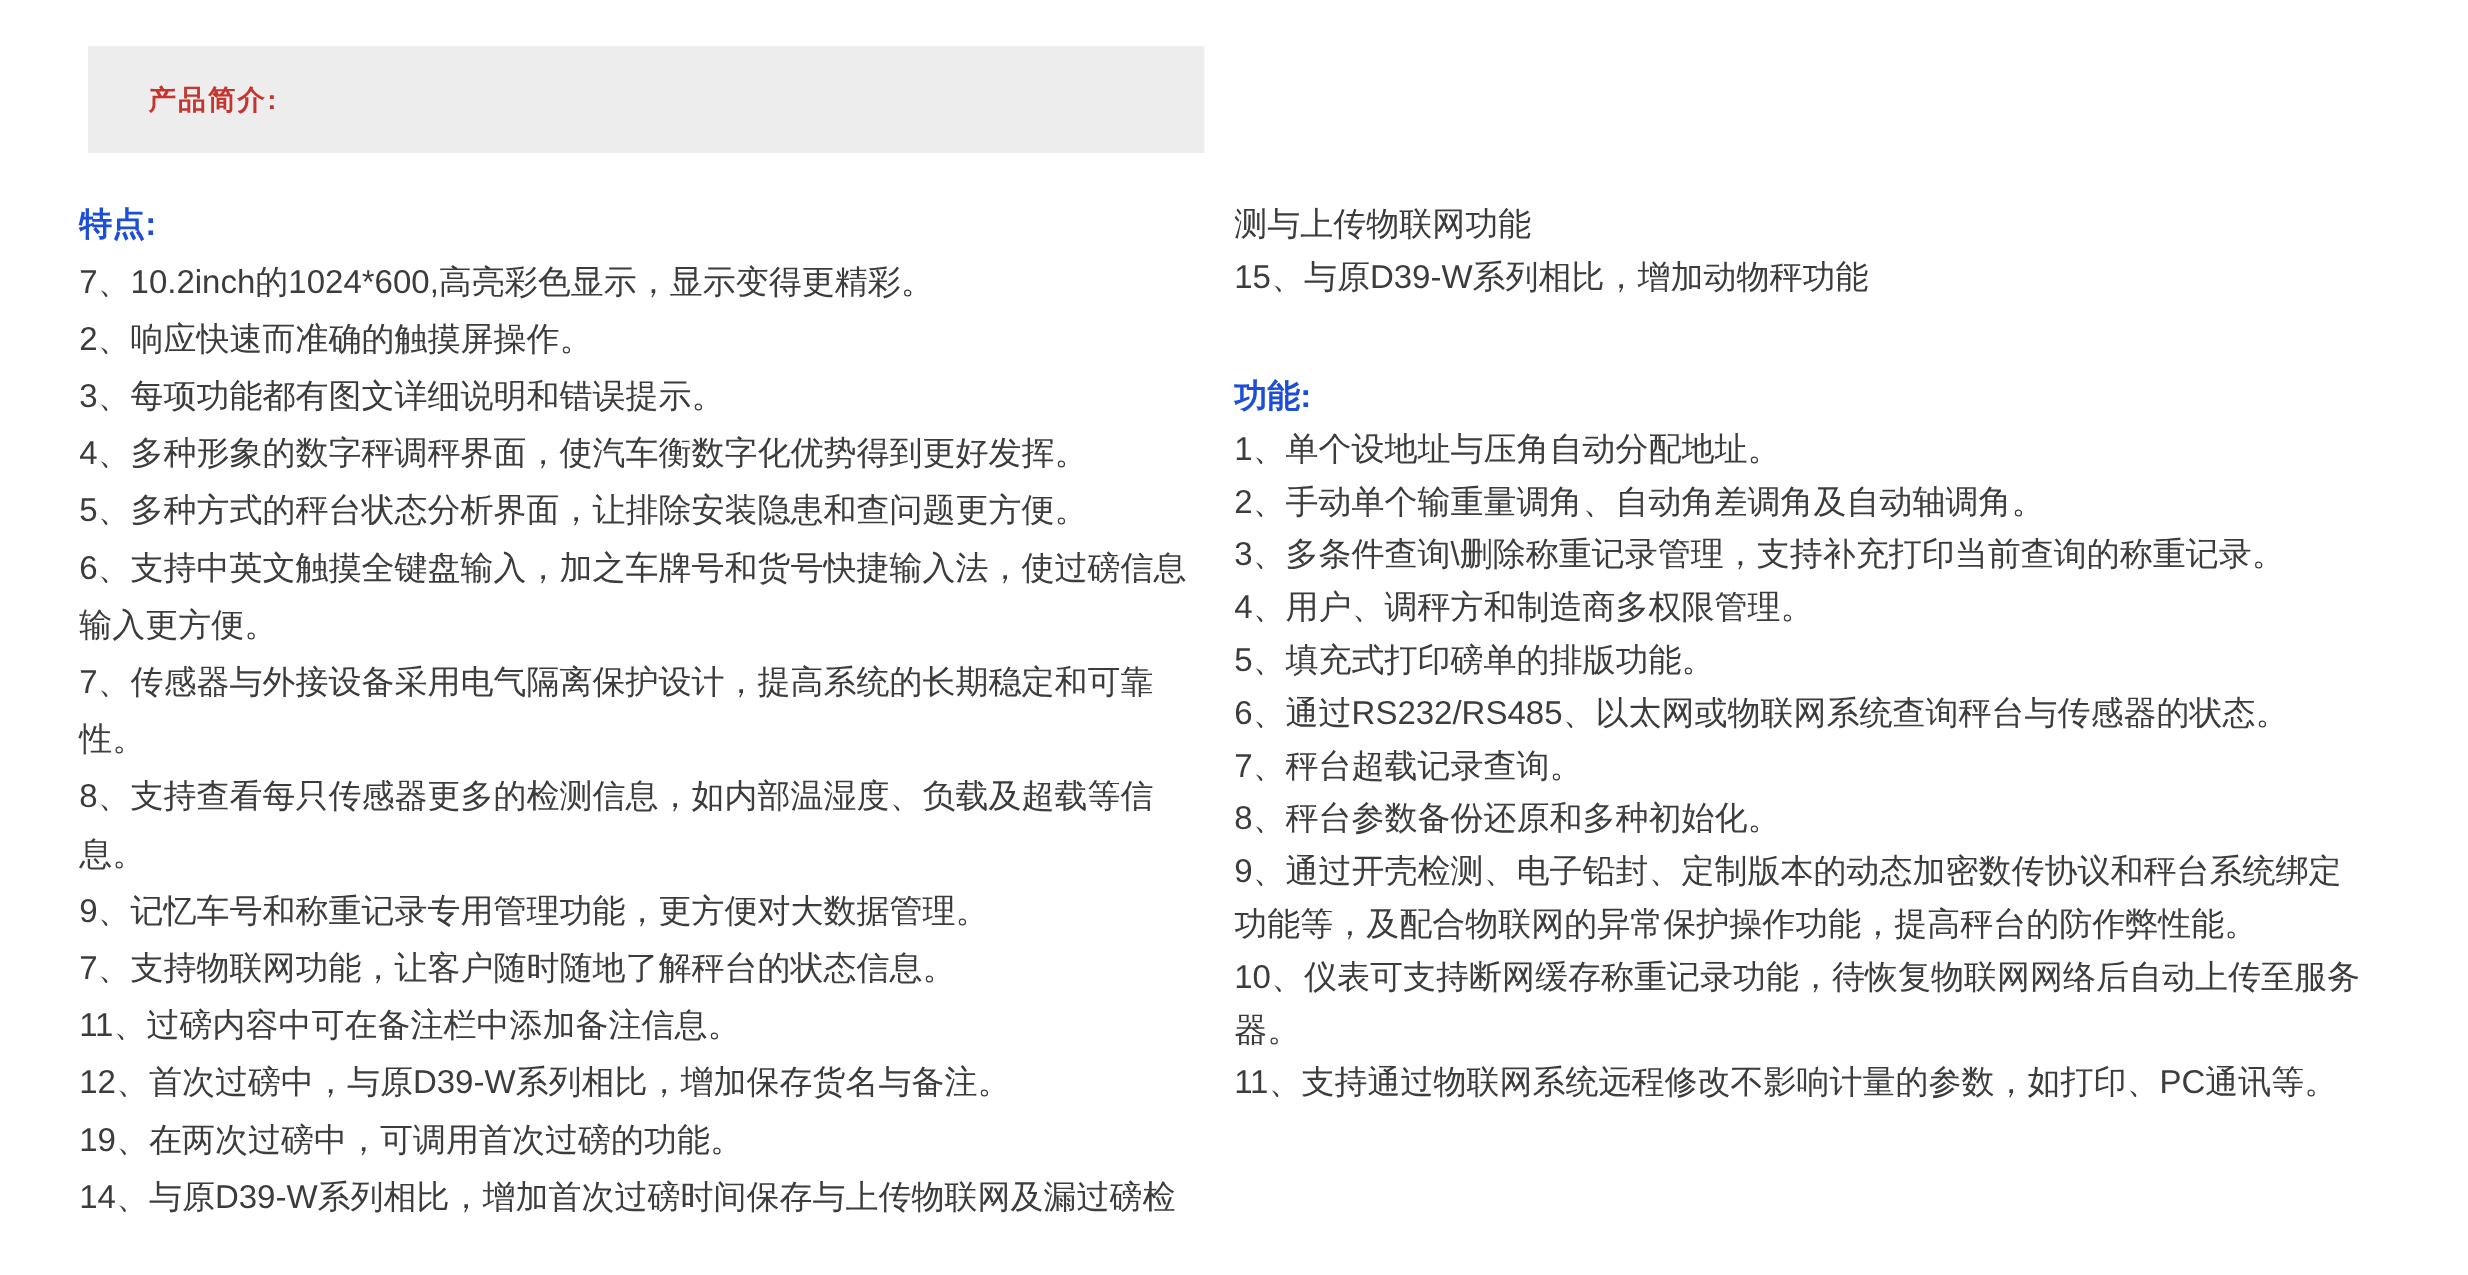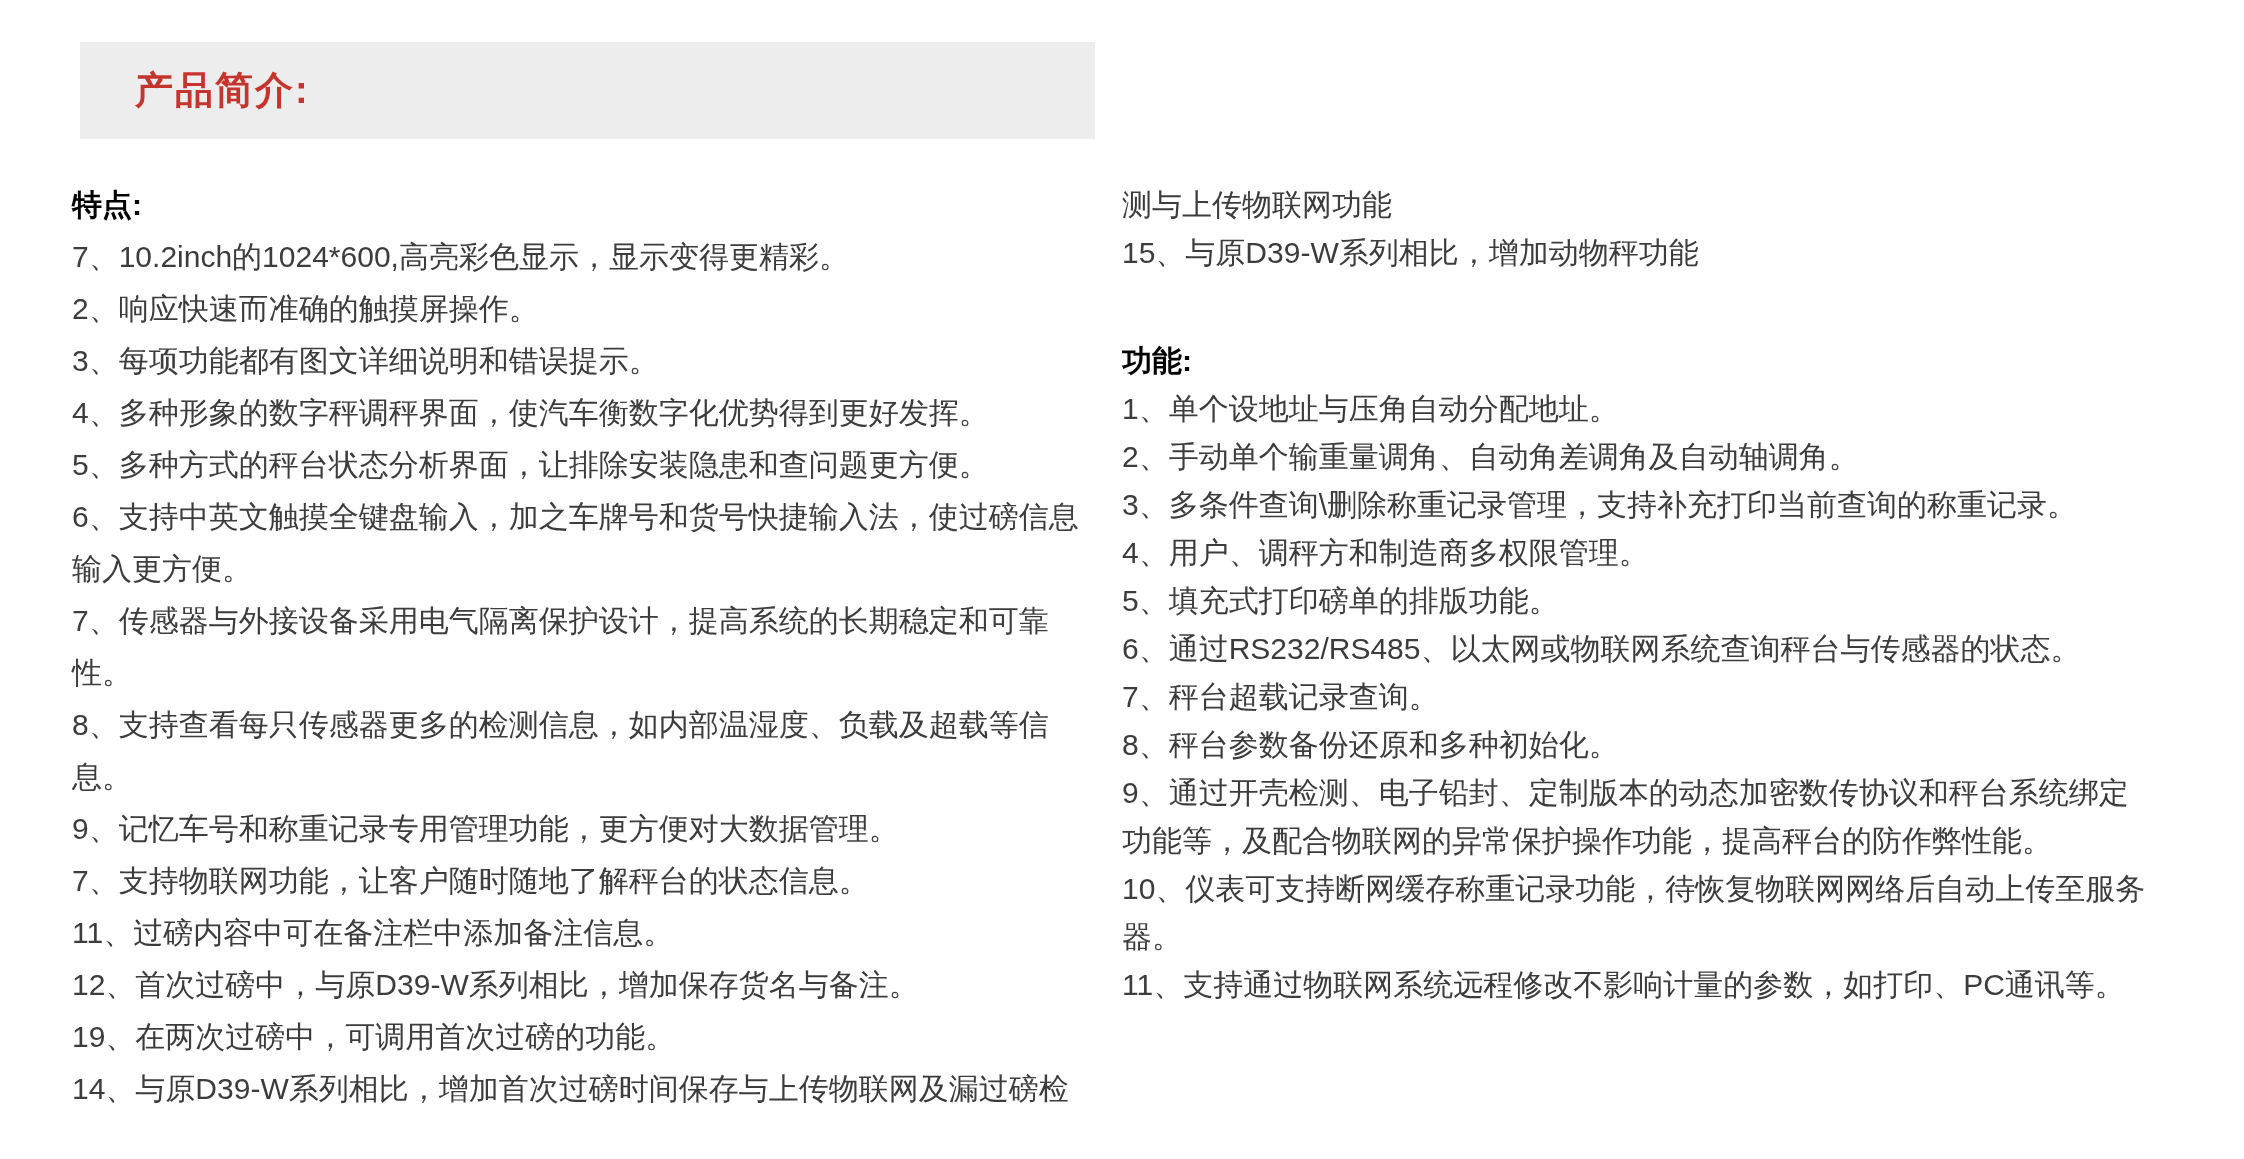--- a/index.html
+++ b/index.html
@@ -20,21 +20,21 @@
     left: 80px;
     top: 42px;
     width: 1015px;
     height: 97px;
     background: #ededed;
     display: flex;
     align-items: center;
   }
   .header-title {
     padding-left: 55px;
-    font-size: 38px;
+    font-size: 25px;
     font-weight: bold;
     color: #c5352e;
     letter-spacing: 2px;
   }
   .col {
     position: absolute;
     font-size: 30px;
     color: #3c3c3c;
   }
   .col-left {
@@ -44,21 +44,21 @@
     line-height: 52px;
   }
   .col-right {
     left: 1122px;
     top: 181px;
     width: 1080px;
     line-height: 48px;
   }
   .section-label {
     font-weight: bold;
-    color: #000000;
+    color: #1d4ed8;
   }
   .fn-label {
     margin-top: 60px;
   }
   .item {
     white-space: pre-line; 
   }
 </style>
 </head>
 <body>

